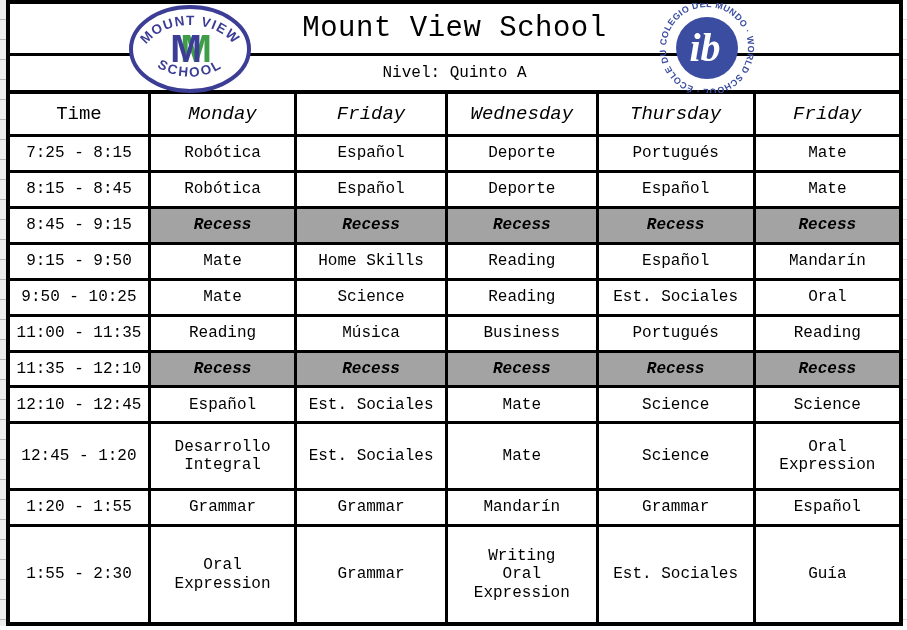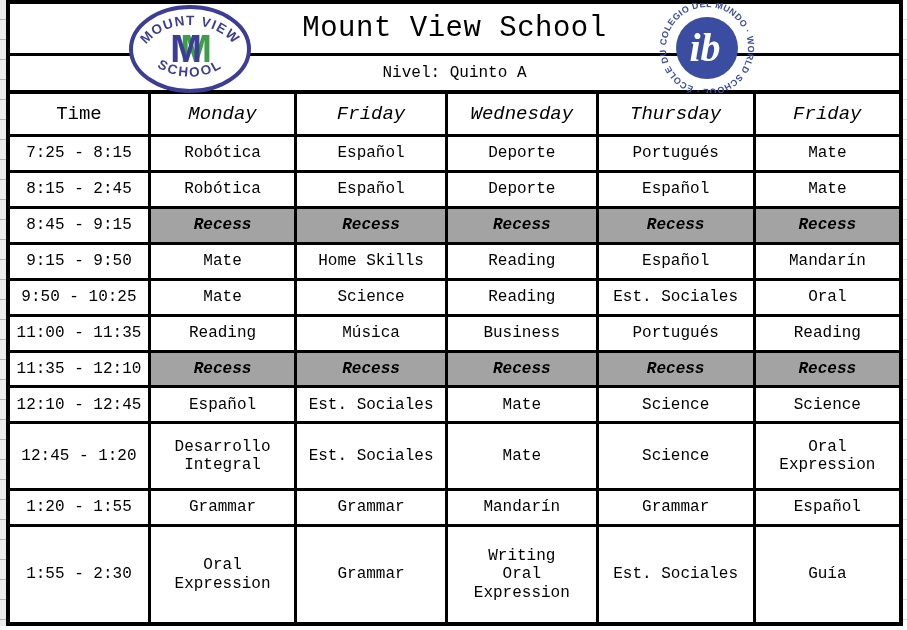--- a/index.html
+++ b/index.html
@@ -96,21 +96,21 @@
       <tbody>
           <tr>
             <td>7:25 - 8:15</td>
             <td>Robótica</td>
             <td>Español</td>
             <td>Deporte</td>
             <td>Portugués</td>
             <td>Mate</td>
           </tr>
           <tr>
-            <td>8:15 - 2:45</td>
+            <td>8:15 - 8:45</td>
             <td>Robótica</td>
             <td>Español</td>
             <td>Deporte</td>
             <td>Español</td>
             <td>Mate</td>
           </tr>
           <tr class="recess">
             <td>8:45 - 9:15</td>
             <td>Recess</td>
             <td>Recess</td>

